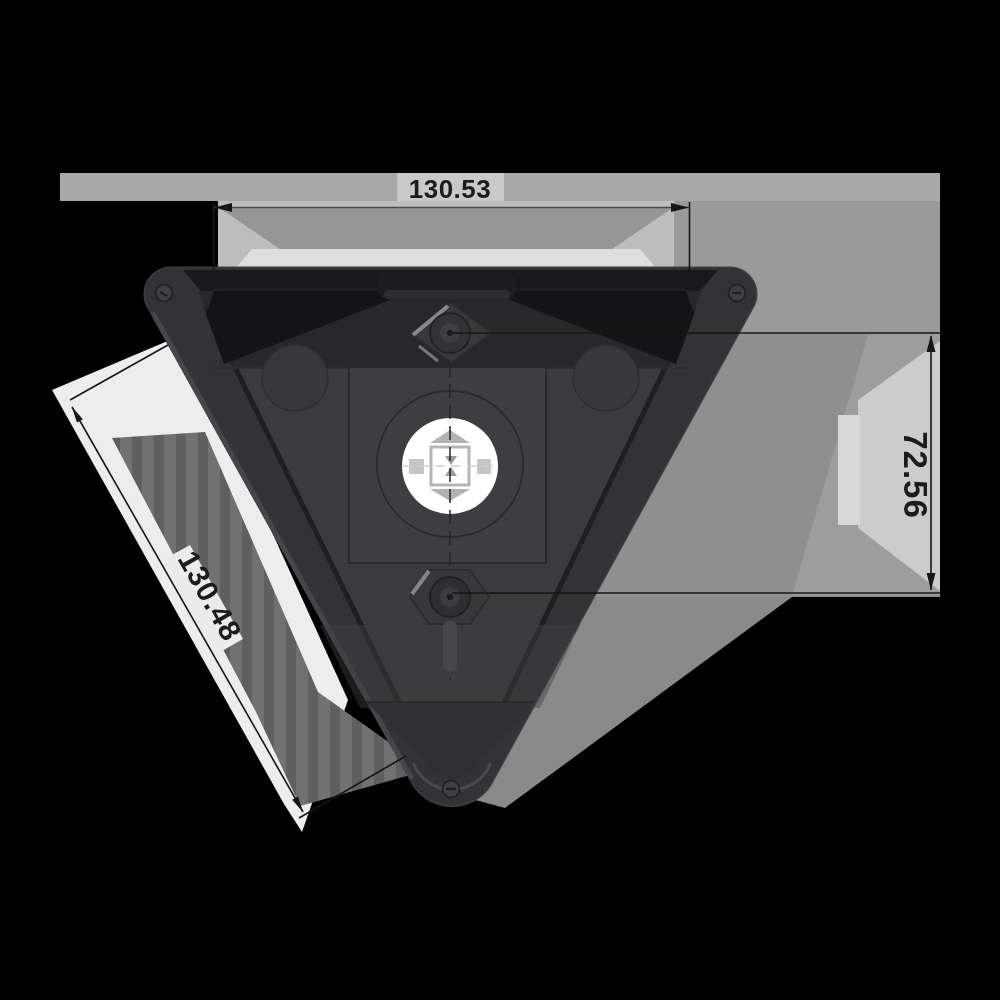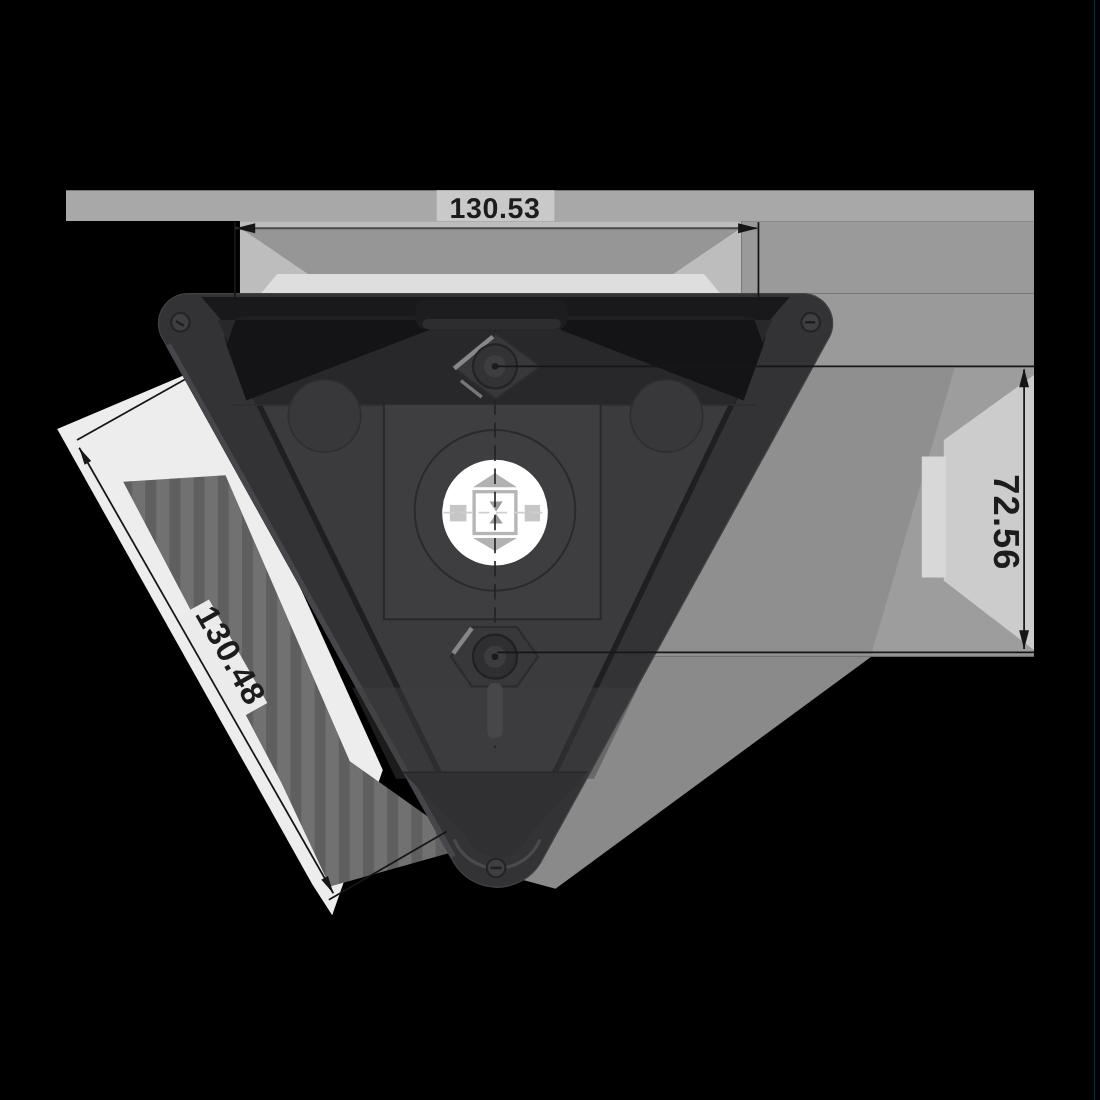--- a/index.html
+++ b/index.html
@@ -1,16 +1,16 @@
 <!DOCTYPE html>
 <html><head>
 <meta charset="utf-8">
 <style>
   html,body{margin:0;padding:0;background:#000;}
-  .wrap{width:995px;height:1000px;position:relative;overflow:hidden;background:#0ea5e9;
+  .wrap{width:995px;height:1000px;position:relative;overflow:hidden;background:#fca5a5;
         font-family:"Liberation Sans", sans-serif;}
 </style>
 </head>
 <body>
 <div class="wrap">
 <svg width="1000" height="1000" viewBox="0 0 1000 1000">
   <rect x="0" y="0" width="1000" height="1000" fill="#000"></rect>
 
   <defs>
     <pattern id="vstripes" width="22" height="10" patternUnits="userSpaceOnUse">

